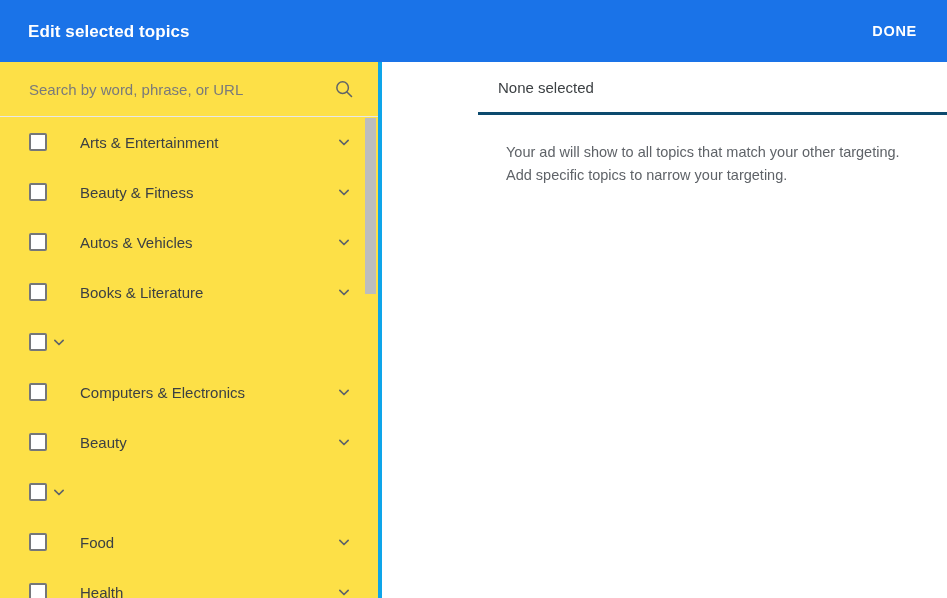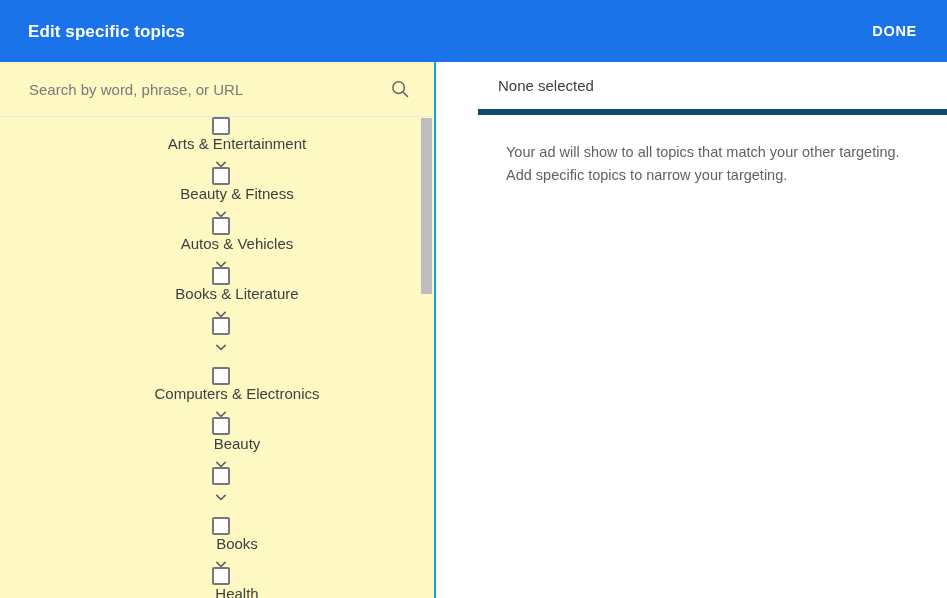--- a/index.html
+++ b/index.html
@@ -61,25 +61,25 @@
     position: absolute;
     left: 0;
     top: 62px;
     width: 947px;
     height: 536px;
   }
   .left-pane {
     position: absolute;
     left: 0;
     top: 0;
-    width: 436px;
+    width: 382px;
     height: 536px;
-    border-right: 2px solid #0ea5e9;
-    box-sizing: border-box;
-    background: #fef9c3;
+    border-right: 4px solid #0ea5e9;
+    box-sizing: border-box;
+    background: #fde047;
   }
   .right-pane {
     position: absolute;
     left: 478px;
     top: 0;
     width: 469px;
     height: 536px;
     background: #fff;
   }
 
@@ -123,21 +123,20 @@
     height: 481px;
     overflow: hidden;
   }
   .topic-row {
     height: 50px;
     display: flex;
     align-items: center;
     box-sizing: border-box;
     padding: 0 22px 0 29px;
     cursor: pointer;
-    flex-direction: column;
   }
   .checkbox {
     width: 18px;
     height: 18px;
     border: 2px solid #75777a;
     border-radius: 2px;
     box-sizing: border-box;
     flex: none;
     background: #fff;
     cursor: pointer;
@@ -178,21 +177,21 @@
     cursor: pointer;
   }
 
   
   .selected-header {
     height: 53px;
     display: flex;
     align-items: center;
     box-sizing: border-box;
     padding: 0 21px 0 20px;
-    border-bottom: 6px solid #0c4a6e;
+    border-bottom: 3px solid #0c4a6e;
   }
   .selected-header-text {
     font-size: 15px;
     color: #3c4043;
   }
   .hint-block {
     padding: 26px 22px 0 28px;
   }
   .hint-text {
     font-size: 14.5px;
@@ -200,21 +199,21 @@
     line-height: 23px;
     max-width: 400px;
   }
 </style>
 </head>
 <body>
 
 <div class="dialog">
 
   <div class="header">
-    <div class="header-title">Edit specific topics</div>
+    <div class="header-title">Edit selected topics</div>
     <button class="done-button">DONE</button>
   </div>
 
   <div class="body-area">
 
     <div class="left-pane">
 
       <div class="search-row">
         <input class="search-input" type="text" placeholder="Search by word, phrase, or URL" style="">
         <span class="search-icon">
@@ -300,21 +299,21 @@
           <span class="checkbox"></span>
           <span class="chevron">
             <svg width="20" height="20" viewBox="0 0 24 24" fill="none" aria-hidden="true">
               <polyline points="7,10 12,15 17,10" stroke="#5f6368" stroke-width="2" stroke-linecap="round" stroke-linejoin="round"></polyline>
             </svg>
           </span>
         </div>
 
         <div class="topic-row">
           <span class="checkbox"></span>
-          <span class="topic-label">Books</span>
+          <span class="topic-label">Food</span>
           <span class="chevron">
             <svg width="20" height="20" viewBox="0 0 24 24" fill="none" aria-hidden="true">
               <polyline points="7,10 12,15 17,10" stroke="#5f6368" stroke-width="2" stroke-linecap="round" stroke-linejoin="round"></polyline>
             </svg>
           </span>
         </div>
 
         <div class="topic-row">
           <span class="checkbox"></span>
           <span class="topic-label">Health</span>

